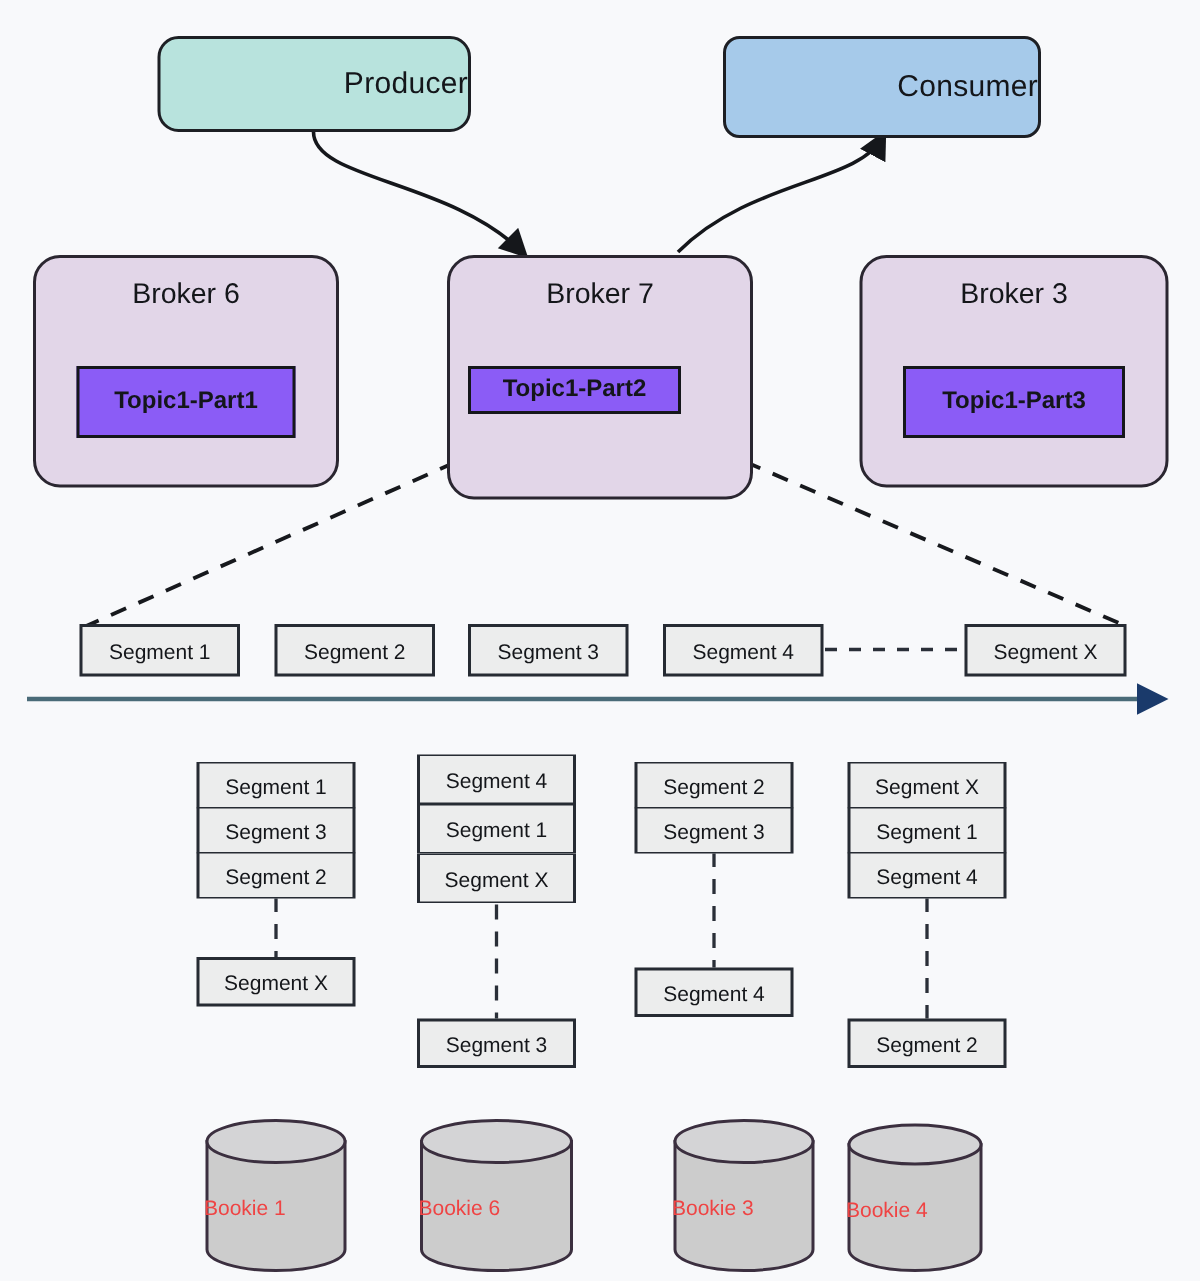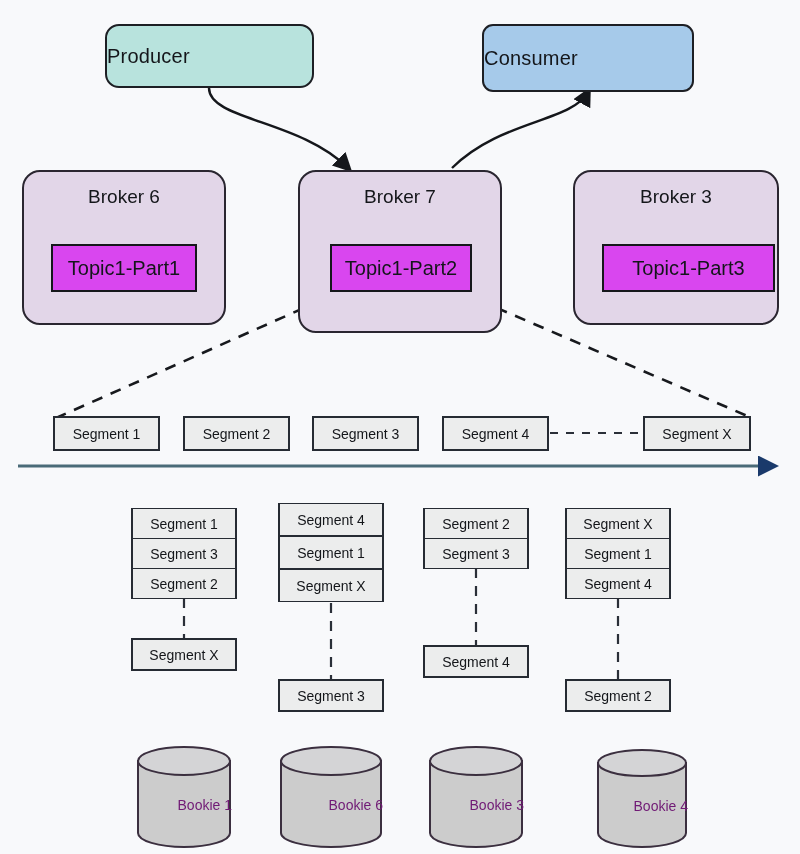--- a/index.html
+++ b/index.html
@@ -19,21 +19,21 @@
     position: absolute;
     left: 0; top: 0;
     width: 800px; height: 854px;
     pointer-events: none;
   }
   .node {
     position: absolute;
     box-sizing: border-box;
     display: flex;
     align-items: center;
-    justify-content: flex-start;
+    justify-content: flex-end;
     color: #14161a;
   }
 
   
   .endpoint {
     border-radius: 14px;
     border: 2px solid #1d1f24;
     font-size: 20px;
     letter-spacing: .2px;
   }
@@ -46,27 +46,28 @@
     border: 2px solid #2a2630;
     background: #e2d6e8;
     align-items: flex-start;
     justify-content: center;
     font-size: 19px;
     padding-top: 14px;
   }
   .partition {
     position: absolute;
     box-sizing: border-box;
-    background: #d946ef;
+    background: #8b5cf6;
     border: 2px solid #15171b;
     display: flex;
     align-items: center;
     justify-content: center;
-    font-size: 20px;
+    font-size: 16px;
     color: #14161a;
+    font-weight: bold;
   }
 
   
   .seg {
     position: absolute;
     box-sizing: border-box;
     background: #eceded;
     border: 2px solid #262b33;
     display: flex;
     align-items: center;
@@ -77,23 +78,23 @@
   .seg.stacked { border-top-width: 1px; border-bottom-width: 1px; }
 
   
   .bookie {
     position: absolute;
   }
   .bookie .label {
     position: absolute;
     left: 0;
     width: 100%;
-    text-align: right;
+    text-align: left;
     font-size: 14px;
-    color: #701a75;
+    color: #ef4444;
   }
 </style>
 </head>
 <body>
 
 <div id="canvas">
 
   <svg id="edges" viewBox="0 0 800 854" xmlns="http://www.w3.org/2000/svg">
     <defs>
       <marker id="ah" markerWidth="9" markerHeight="9" refX="5.5" refY="4" orient="auto" markerUnits="strokeWidth">
@@ -132,28 +133,28 @@
   <div class="node broker" style="left:22px; top:170px; width:204px; height:155px;">
     <span>Broker 6</span>
   </div>
   <div class="partition" style="left:51px; top:244px; width:146px; height:48px;">
     <span>Topic1-Part1</span>
   </div>
 
   <div class="node broker" style="left:298px; top:170px; width:204px; height:163px;">
     <span>Broker 7</span>
   </div>
-  <div class="partition" style="left:330px; top:244px; width:142px; height:48px;">
+  <div class="partition" style="left:312px; top:244px; width:142px; height:32px;">
     <span>Topic1-Part2</span>
   </div>
 
   <div class="node broker" style="left:573px; top:170px; width:206px; height:155px;">
     <span>Broker 3</span>
   </div>
-  <div class="partition" style="left:602px; top:244px; width:173px; height:48px;">
+  <div class="partition" style="left:602px; top:244px; width:148px; height:48px;">
     <span>Topic1-Part3</span>
   </div>
 
   <div class="seg" style="left:53px; top:416px; width:107px; height:35px;">
     <span>Segment 1</span>
   </div>
   <div class="seg" style="left:183px; top:416px; width:107px; height:35px;">
     <span>Segment 2</span>
   </div>
   <div class="seg" style="left:312px; top:416px; width:107px; height:35px;">
@@ -224,29 +225,29 @@
   </div>
 
   <div class="bookie" style="left:279px; top:745px; width:104px; height:104px;">
     <svg width="104" height="104" viewBox="0 0 104 104">
       <path d="M2,16 L2,88 A50,14 0 0,0 102,88 L102,16 Z" fill="#cccccc" stroke="#3b2f3f" stroke-width="2"></path>
       <ellipse cx="52" cy="16" rx="50" ry="14" fill="#d4d4d6" stroke="#3b2f3f" stroke-width="2"></ellipse>
     </svg>
     <span class="label" style="top:52px;">Bookie 6</span>
   </div>
 
-  <div class="bookie" style="left:428px; top:745px; width:96px; height:104px;">
+  <div class="bookie" style="left:448px; top:745px; width:96px; height:104px;">
     <svg width="96" height="104" viewBox="0 0 96 104">
       <path d="M2,16 L2,88 A46,14 0 0,0 94,88 L94,16 Z" fill="#cccccc" stroke="#3b2f3f" stroke-width="2"></path>
       <ellipse cx="48" cy="16" rx="46" ry="14" fill="#d4d4d6" stroke="#3b2f3f" stroke-width="2"></ellipse>
     </svg>
     <span class="label" style="top:52px;">Bookie 3</span>
   </div>
 
-  <div class="bookie" style="left:596px; top:748px; width:92px; height:101px;text-decoration:underline;">
+  <div class="bookie" style="left:564px; top:748px; width:92px; height:101px;text-decoration:underline;">
     <svg width="92" height="101" viewBox="0 0 92 101">
       <path d="M2,15 L2,85 A44,14 0 0,0 90,85 L90,15 Z" fill="#cccccc" stroke="#3b2f3f" stroke-width="2"></path>
       <ellipse cx="46" cy="15" rx="44" ry="13" fill="#d4d4d6" stroke="#3b2f3f" stroke-width="2"></ellipse>
     </svg>
     <span class="label" style="top:50px;">Bookie 4</span>
   </div>
 
 </div>
 
 </body></html>

